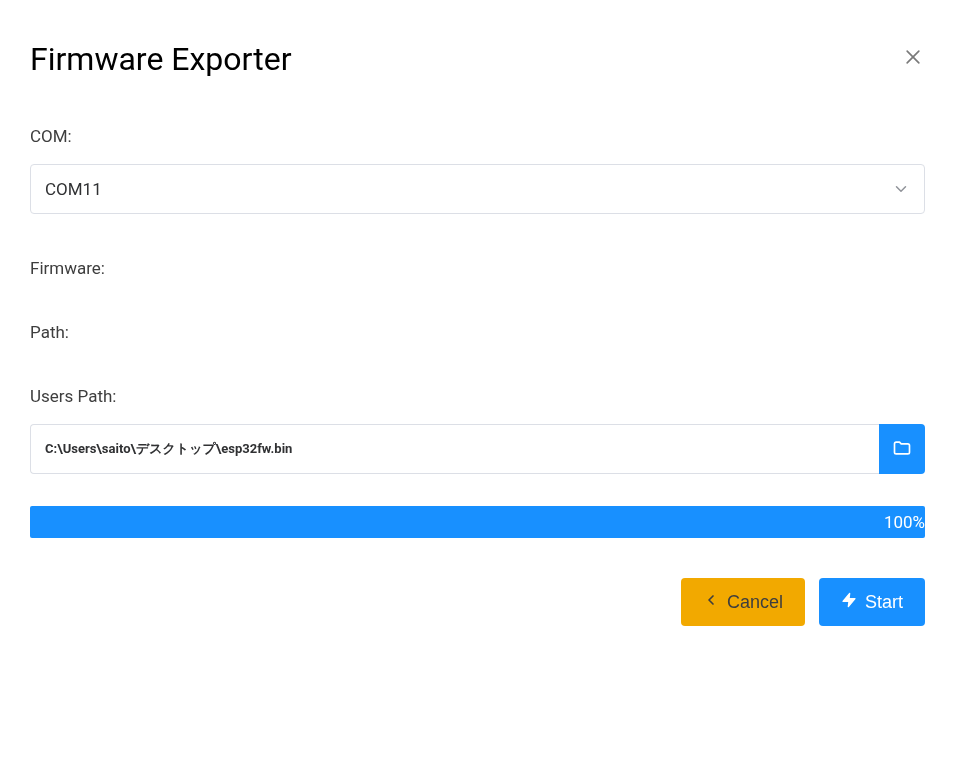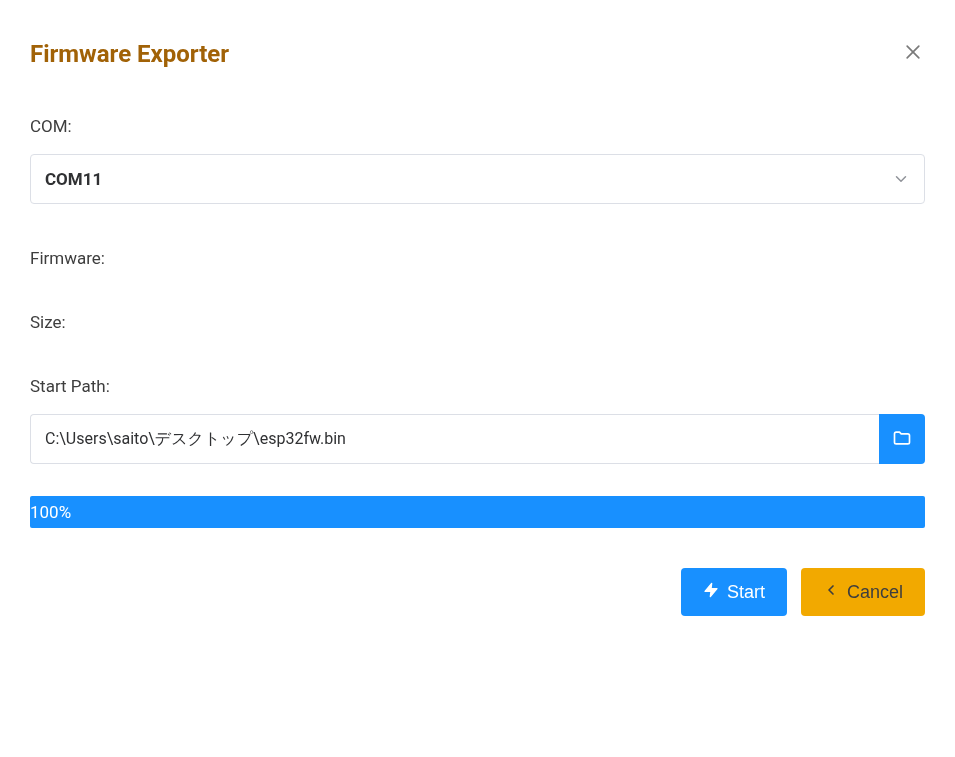--- a/index.html
+++ b/index.html
@@ -15,23 +15,23 @@
       padding: 40px 30px;
       color: #3d3d3d;
     }
     .header {
       display: flex;
       justify-content: space-between;
       align-items: center;
       margin-bottom: 48px;
     }
     .title {
-      font-size: 24px;
-      font-weight: 700;
-      color: #a16207;
+      font-size: 32px;
+      font-weight: 400;
+      color: #000000;
     }
     .close-btn {
       cursor: pointer;
       color: #7a7a7a;
       display: flex;
       align-items: center;
       justify-content: center;
       width: 24px;
       height: 24px;
     }
@@ -55,21 +55,20 @@
       border: 1px solid #dcdfe6;
       border-radius: 4px;
       padding: 0 14px;
       font-size: 17px;
       color: #303133;
       background: #ffffff;
       display: flex;
       align-items: center;
       justify-content: space-between;
       cursor: pointer;
-      font-weight: bold;
     }
     .select-input .chevron {
       color: #909399;
       display: flex;
       align-items: center;
     }
     .select-input .chevron svg {
       width: 18px;
       height: 18px;
     }
@@ -78,25 +77,26 @@
       width: 100%;
       height: 50px;
     }
     .file-input {
       flex: 1;
       height: 50px;
       border: 1px solid #dcdfe6;
       border-right: none;
       border-radius: 4px 0 0 4px;
       padding: 0 14px;
-      font-size: 16px;
+      font-size: 13px;
       color: #303133;
       background: #ffffff;
       display: flex;
       align-items: center;
+      font-weight: bold;
     }
     .browse-btn {
       width: 46px;
       height: 50px;
       background: #1890ff;
       border: none;
       border-radius: 0 4px 4px 0;
       display: flex;
       align-items: center;
       justify-content: center;
@@ -111,21 +111,21 @@
       margin-top: 32px;
       margin-bottom: 40px;
     }
     .progress-bar {
       width: 100%;
       height: 32px;
       background: #1890ff;
       border-radius: 2px;
       display: flex;
       align-items: center;
-      justify-content: flex-start;
+      justify-content: flex-end;
     }
     .progress-text {
       color: #ffffff;
       font-size: 17px;
     }
     .button-row {
       display: flex;
       justify-content: flex-end;
       gap: 14px;
     }
@@ -185,25 +185,25 @@
       </svg>
     </span>
   </div>
 </div>
 
 <div class="form-group">
   <label class="label">Firmware:</label>
 </div>
 
 <div class="form-group">
-  <label class="label">Size:</label>
-</div>
-
-<div class="form-group">
-  <label class="label">Start Path:</label>
+  <label class="label">Path:</label>
+</div>
+
+<div class="form-group">
+  <label class="label">Users Path:</label>
   <div class="file-row">
     <div class="file-input">
       <span>C:\Users\saito\デスクトップ\esp32fw.bin</span>
     </div>
     <button class="browse-btn">
       <span>
         <svg viewBox="0 0 24 24" fill="none" stroke="currentColor" stroke-width="2" stroke-linecap="round" stroke-linejoin="round">
           <path d="M3 7a2 2 0 0 1 2-2h4l2 2h8a2 2 0 0 1 2 2v8a2 2 0 0 1-2 2H5a2 2 0 0 1-2-2V7z"></path>
         </svg>
       </span>
@@ -211,29 +211,29 @@
   </div>
 </div>
 
 <div class="progress-container">
   <div class="progress-bar">
     <span class="progress-text">100%</span>
   </div>
 </div>
 
 <div class="button-row">
+  <button class="btn btn-cancel">
+    <span>
+      <svg viewBox="0 0 24 24" fill="none" stroke="currentColor" stroke-width="2.5" stroke-linecap="round" stroke-linejoin="round">
+        <polyline points="15 18 9 12 15 6"></polyline>
+      </svg>
+    </span>
+    <span>Cancel</span>
+  </button>
   <button class="btn btn-start">
     <span>
       <svg viewBox="0 0 24 24" fill="none" stroke="currentColor" stroke-width="2" stroke-linecap="round" stroke-linejoin="round">
         <polygon points="13 2 3 14 12 14 11 22 21 10 12 10 13 2"></polygon>
       </svg>
     </span>
     <span>Start</span>
   </button>
-  <button class="btn btn-cancel">
-    <span>
-      <svg viewBox="0 0 24 24" fill="none" stroke="currentColor" stroke-width="2.5" stroke-linecap="round" stroke-linejoin="round">
-        <polyline points="15 18 9 12 15 6"></polyline>
-      </svg>
-    </span>
-    <span>Cancel</span>
-  </button>
 </div>
 
 </body></html>

